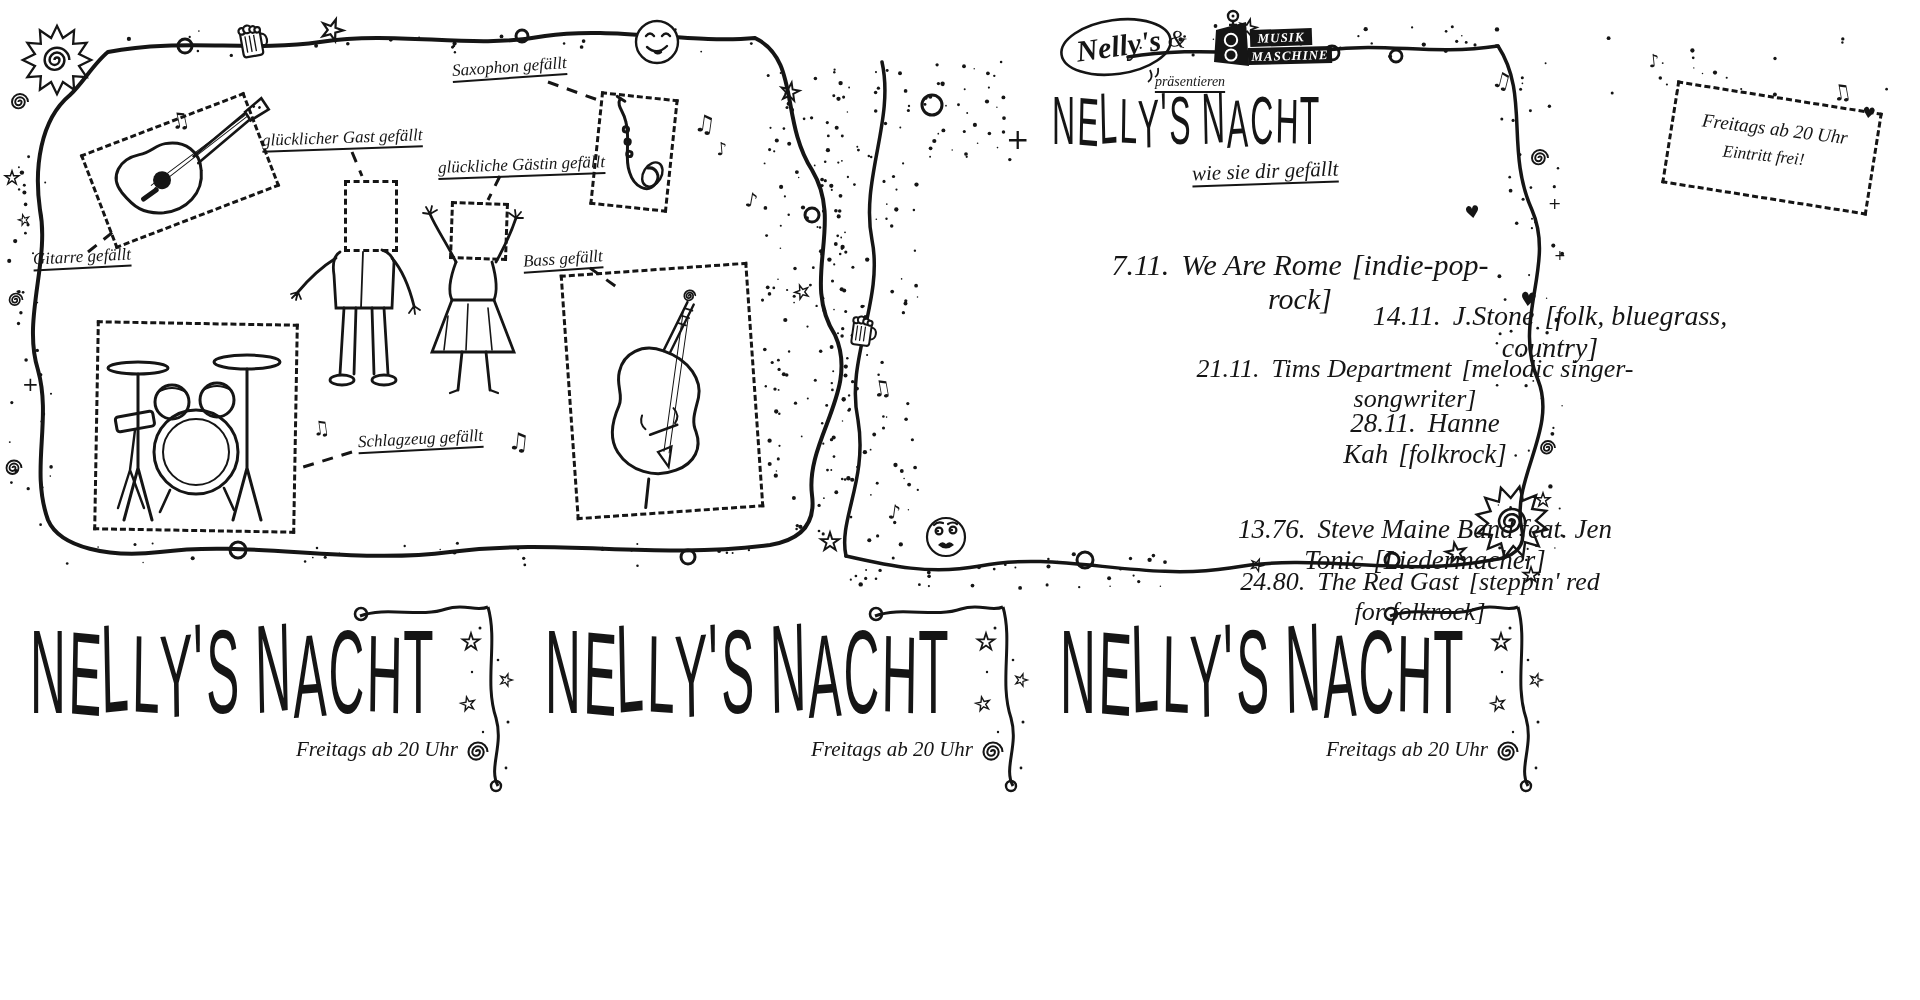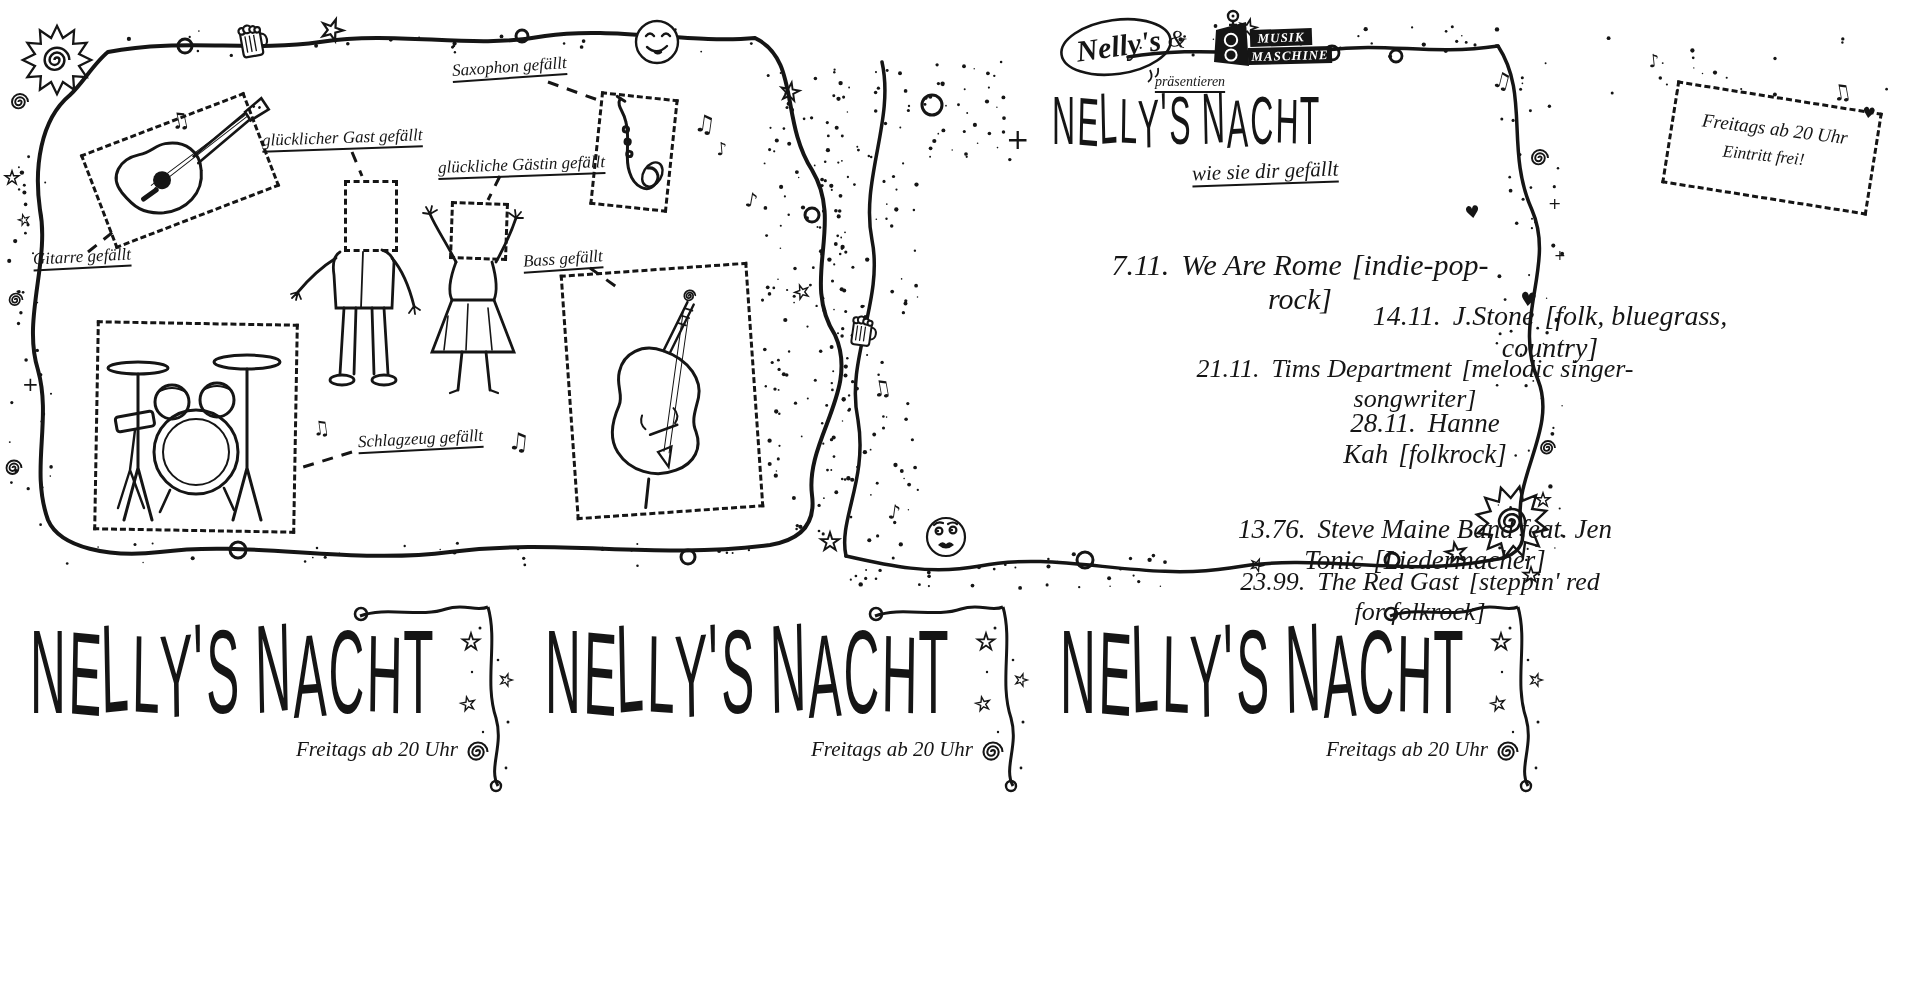--- a/index.html
+++ b/index.html
@@ -751,21 +751,21 @@
   <div class="evrow" style="left:1185px;top:354px;width:460px;font-size:26px;">
     <span class="d">21.11.</span><span class="b">Tims Department</span><span class="g">[melodic singer-songwriter]</span>
   </div>
   <div class="evrow" style="left:1290px;top:408px;width:270px;font-size:27px;">
     <span class="d">28.11.</span><span class="b">Hanne Kah</span><span class="g">[folkrock]</span>
   </div>
   <div class="evrow" style="left:1135px;top:514px;width:580px;font-size:27px;">
     <span class="d">13.76.</span><span class="b">Steve Maine Band feat. Jen Tonic</span><span class="g">[Liedermacher]</span>
   </div>
   <div class="evrow" style="left:1230px;top:567px;width:380px;font-size:26px;">
-    <span class="d">23.99.</span><span class="b">The Red Gast</span><span class="g">[steppin' red for folkrock]</span>
+    <span class="d">24.80.</span><span class="b">The Red Gast</span><span class="g">[steppin' red for folkrock]</span>
   </div>
 
   <div class="infobox">
     <div class="hand" style="font-size:19px;margin-top:20px;transform:rotate(-2deg);">Freitags ab 20 Uhr</div>
     <div class="hand" style="font-size:17px;margin-top:8px;margin-left:-14px;transform:rotate(-3deg);">Eintritt frei!</div>
   </div>
 
   <div class="scrawl" style="left:30px;top:614px;font-size:62px;letter-spacing:2px;transform:scale(.8,1.9);"><span class="ltr">N</span><span class="ltr">E</span><span class="ltr">L</span><span class="ltr">L</span><span class="ltr">Y</span><span class="ltr">'</span><span class="ltr">S</span><span class="ltr">&nbsp;</span><span class="ltr">N</span><span class="ltr">A</span><span class="ltr">C</span><span class="ltr">H</span><span class="ltr">T</span></div>
   <div class="abs hand taglft" style="left:268px;top:738px;width:190px;">Freitags ab 20 Uhr</div>
 

